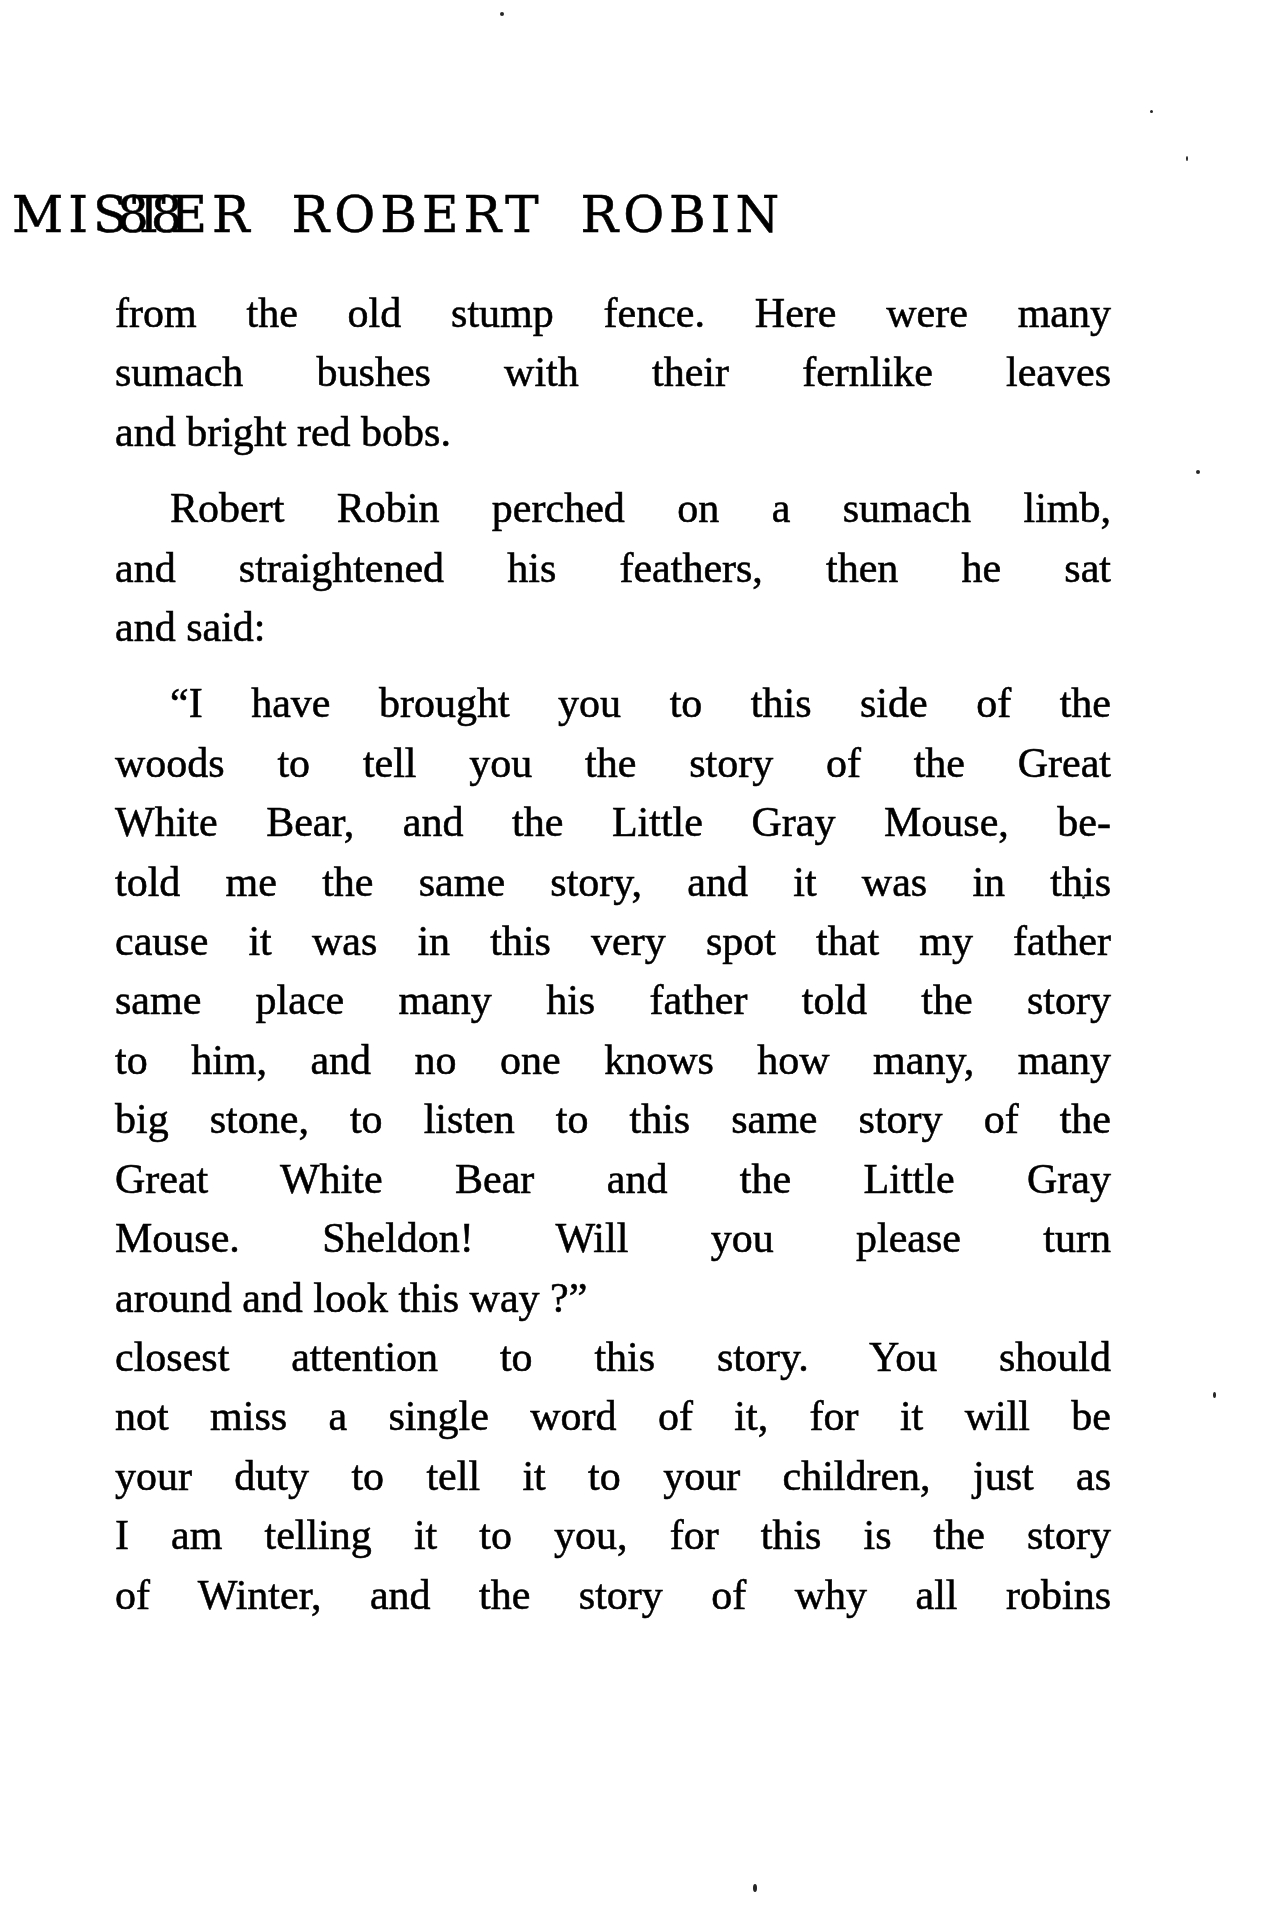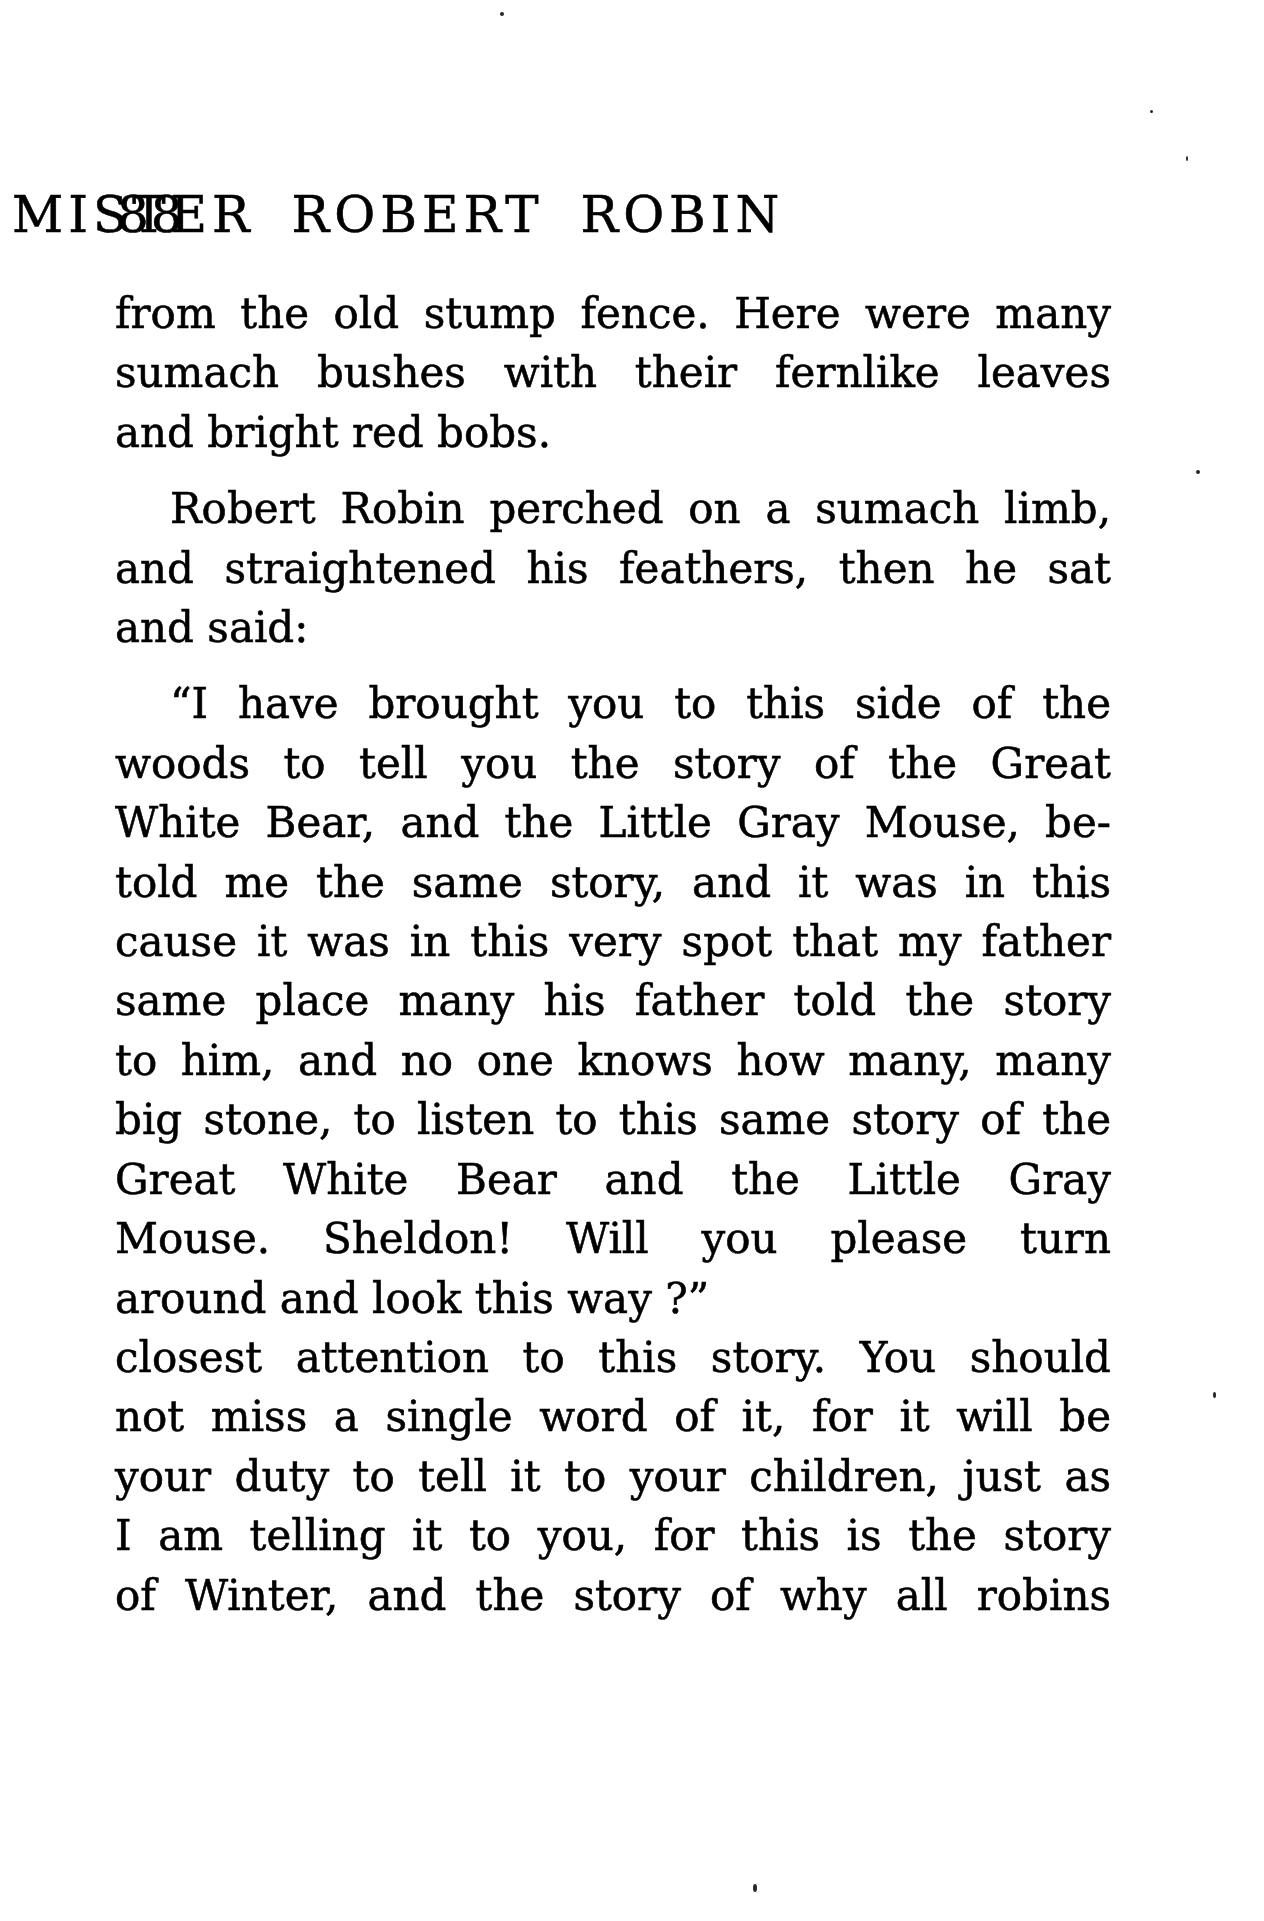--- a/index.html
+++ b/index.html
@@ -37,20 +37,21 @@
     left: 115px;
     top: 284px;
     width: 996px;
     font-size: 42px;
     line-height: 59.4px;
   }
   .paragraph { margin: 0; }
   .line {
     text-align: justify;
     text-align-last: justify;
+    font-family: Liberation Serif, serif;
   }
   .line.no-fill { text-align-last: left; }
   .line.indent { text-indent: 55px; margin-top: 17px; }
   .speck {
     position: absolute;
     background: #000000;
     border-radius: 50%;
     opacity: 0.85;
   }
 </style>

